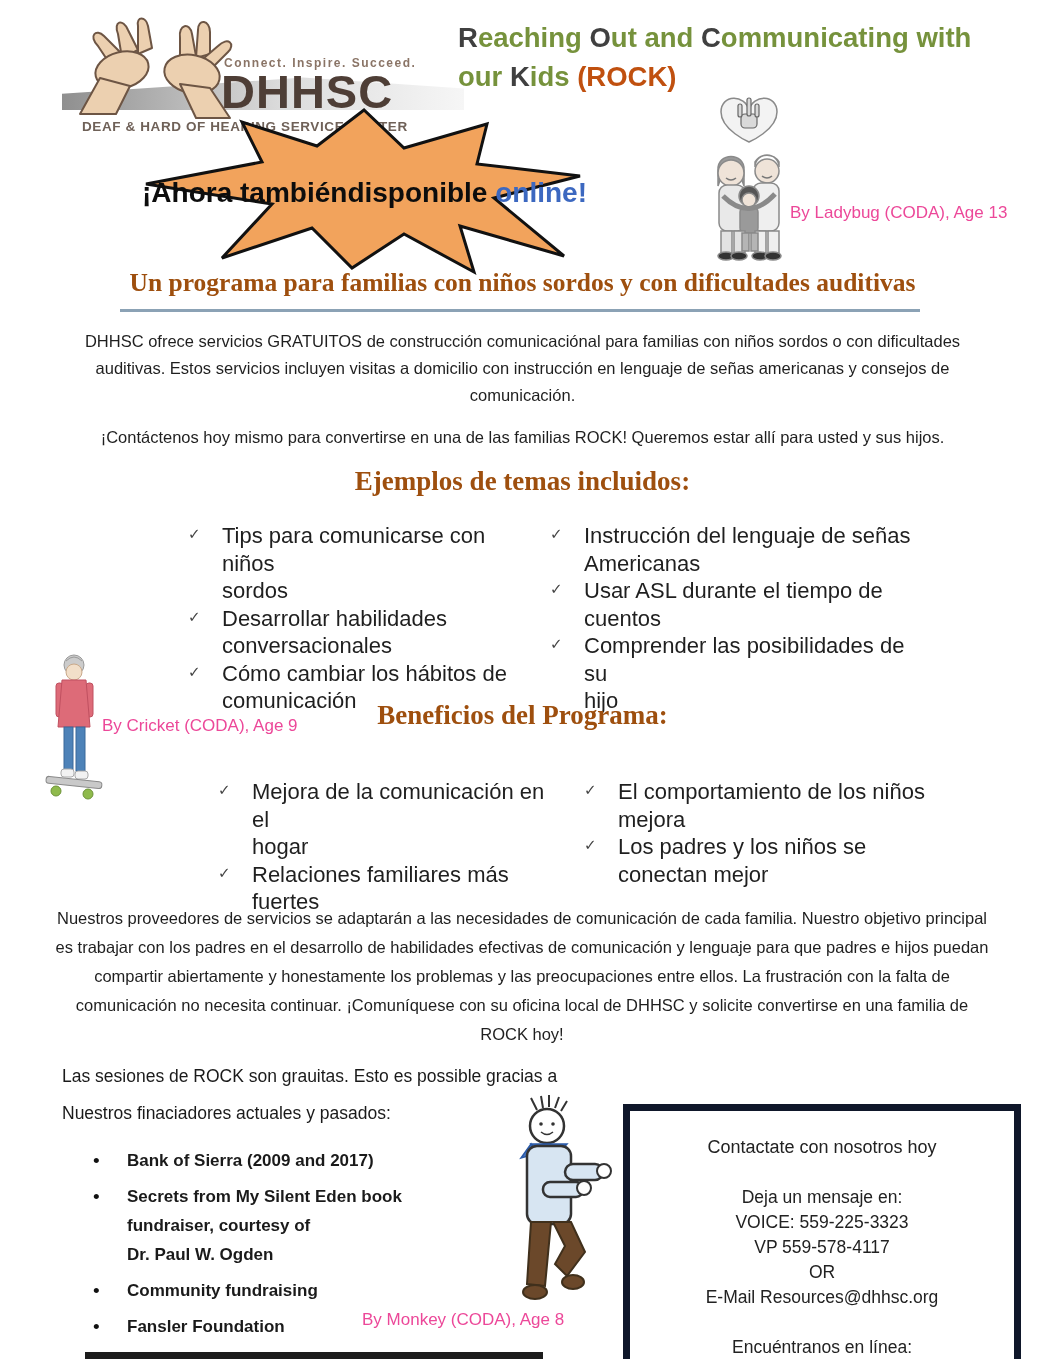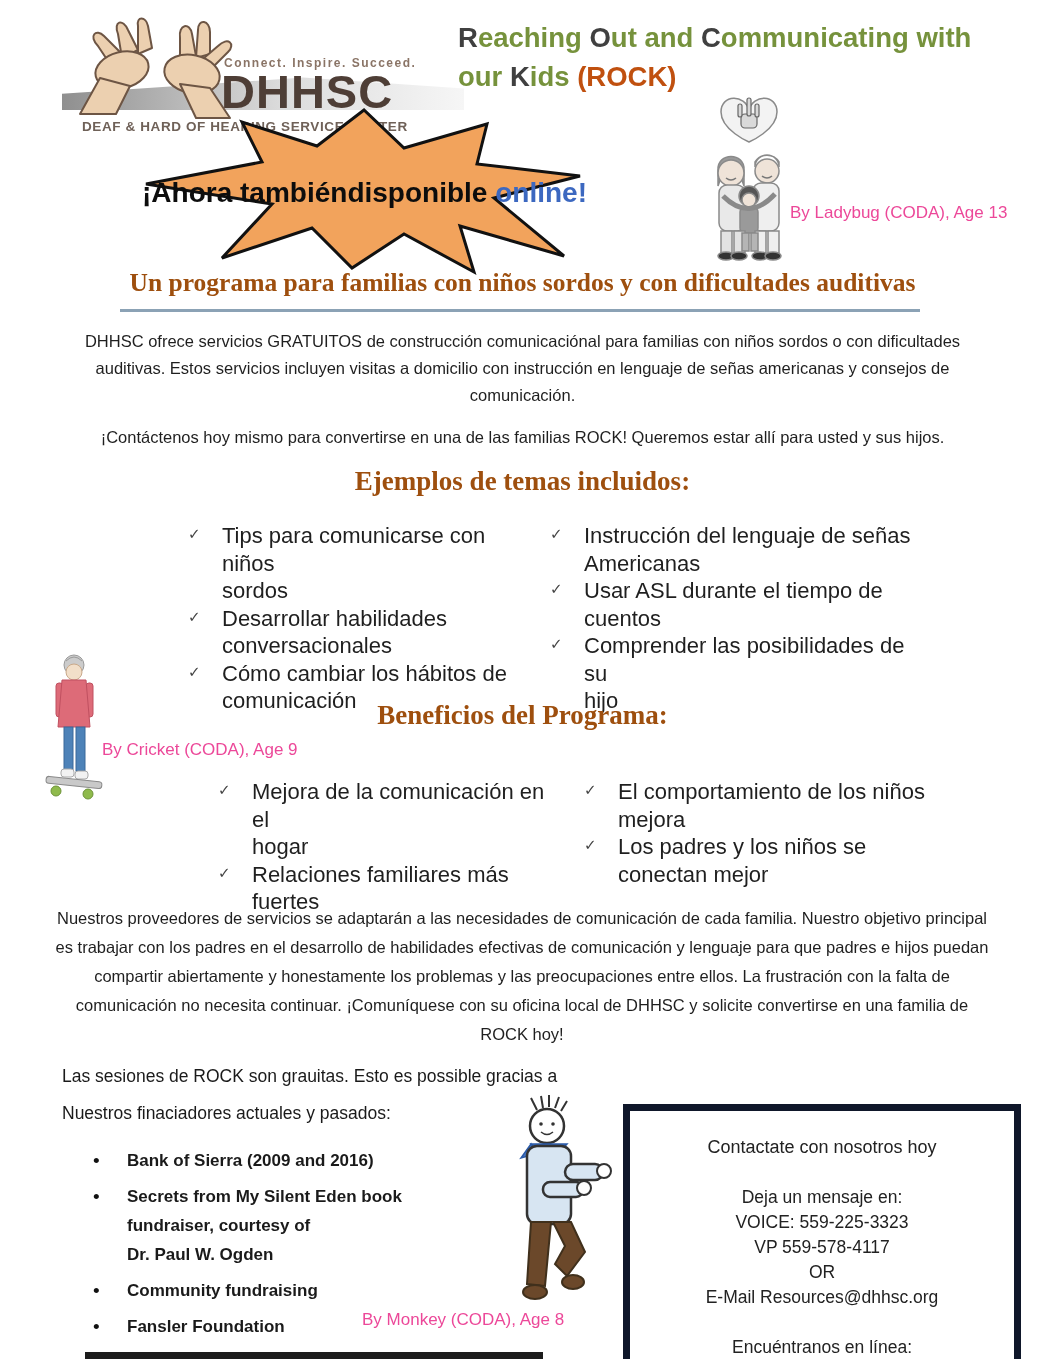--- a/index.html
+++ b/index.html
@@ -33,21 +33,21 @@
 
   
   .starburst{left:142px;top:106px;width:445px;height:172px;}
   .star-text{position:absolute;inset:0;display:flex;flex-direction:row;align-items:center;
     justify-content:center;font-weight:bold;font-size:28px;line-height:37px;color:#0d0d0d;}
   .star-text .blue{color:var(--online-blue);}
 
   
   .caption{font-size:17px;color:#ec4899;white-space:nowrap;}
   .cap-ladybug{left:790px;top:203px;}
-  .cap-cricket{left:102px;top:740px;}
+  .cap-cricket{left:102px;top:716px;}
   .cap-monkey{left:362px;top:1310px;}
 
   
   .serif-heading{font-family:"Liberation Serif","DejaVu Serif",serif;font-weight:bold;
     color:var(--heading-brown);text-align:center;}
   .program-heading{left:0;top:268px;width:1045px;font-size:25.5px;}
   .rule{left:120px;top:309px;width:800px;height:3px;background:var(--rule-gray);}
   .ejemplos-heading{left:0;top:466px;width:1045px;font-size:27px;}
   .beneficios-heading{left:60px;top:700px;width:925px;font-size:27px;}
 
@@ -243,21 +243,21 @@
       </div>
     </div>
 
   <div class="abs para p-closing">Nuestros proveedores de servicios se adaptarán a las necesidades de comunicación de cada familia. Nuestro objetivo principal es trabajar con los padres en el desarrollo de habilidades efectivas de comunicación y lenguaje para que padres e hijos puedan compartir abiertamente y honestamente los problemas y las preocupaciones entre ellos. La frustración con la falta de comunicación no necesita continuar. ¡Comuníquese con su oficina local de DHHSC y solicite convertirse en una familia de ROCK hoy!</div>
 
   <div class="abs fund-line fund-line1">Las sesiones de ROCK son grauitas. Esto es possible gracias a</div>
   <div class="abs fund-line fund-line2">Nuestros finaciadores actuales y pasados:</div>
   <div class="abs funders">
       <div class="bul-row">
         <span class="bul-mark">•</span>
-        <span class="li-text">Bank of Sierra (2009 and 2016)</span>
+        <span class="li-text">Bank of Sierra (2009 and 2017)</span>
       </div>
       <div class="bul-row">
         <span class="bul-mark">•</span>
         <span class="li-text">Secrets from My Silent Eden book
 fundraiser, courtesy of
 Dr. Paul W. Ogden</span>
       </div>
       <div class="bul-row">
         <span class="bul-mark">•</span>
         <span class="li-text">Community fundraising</span>

